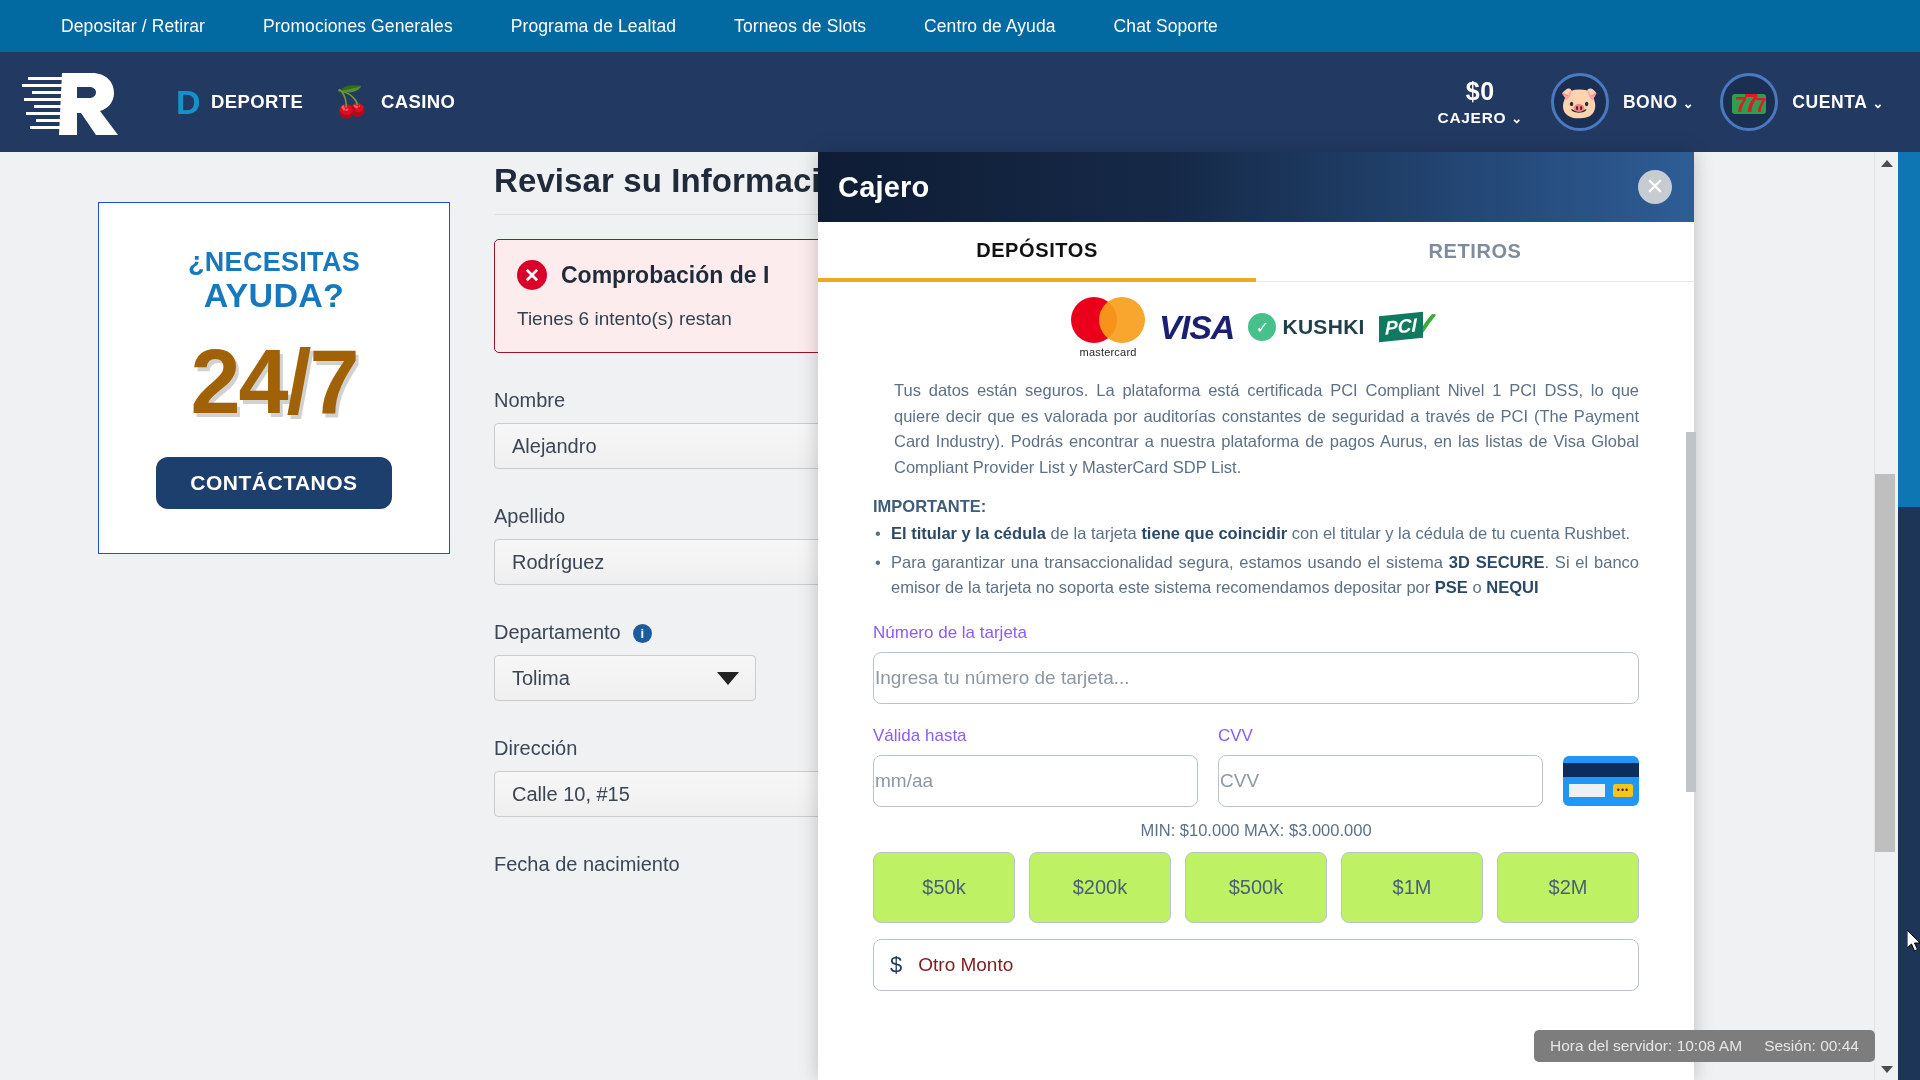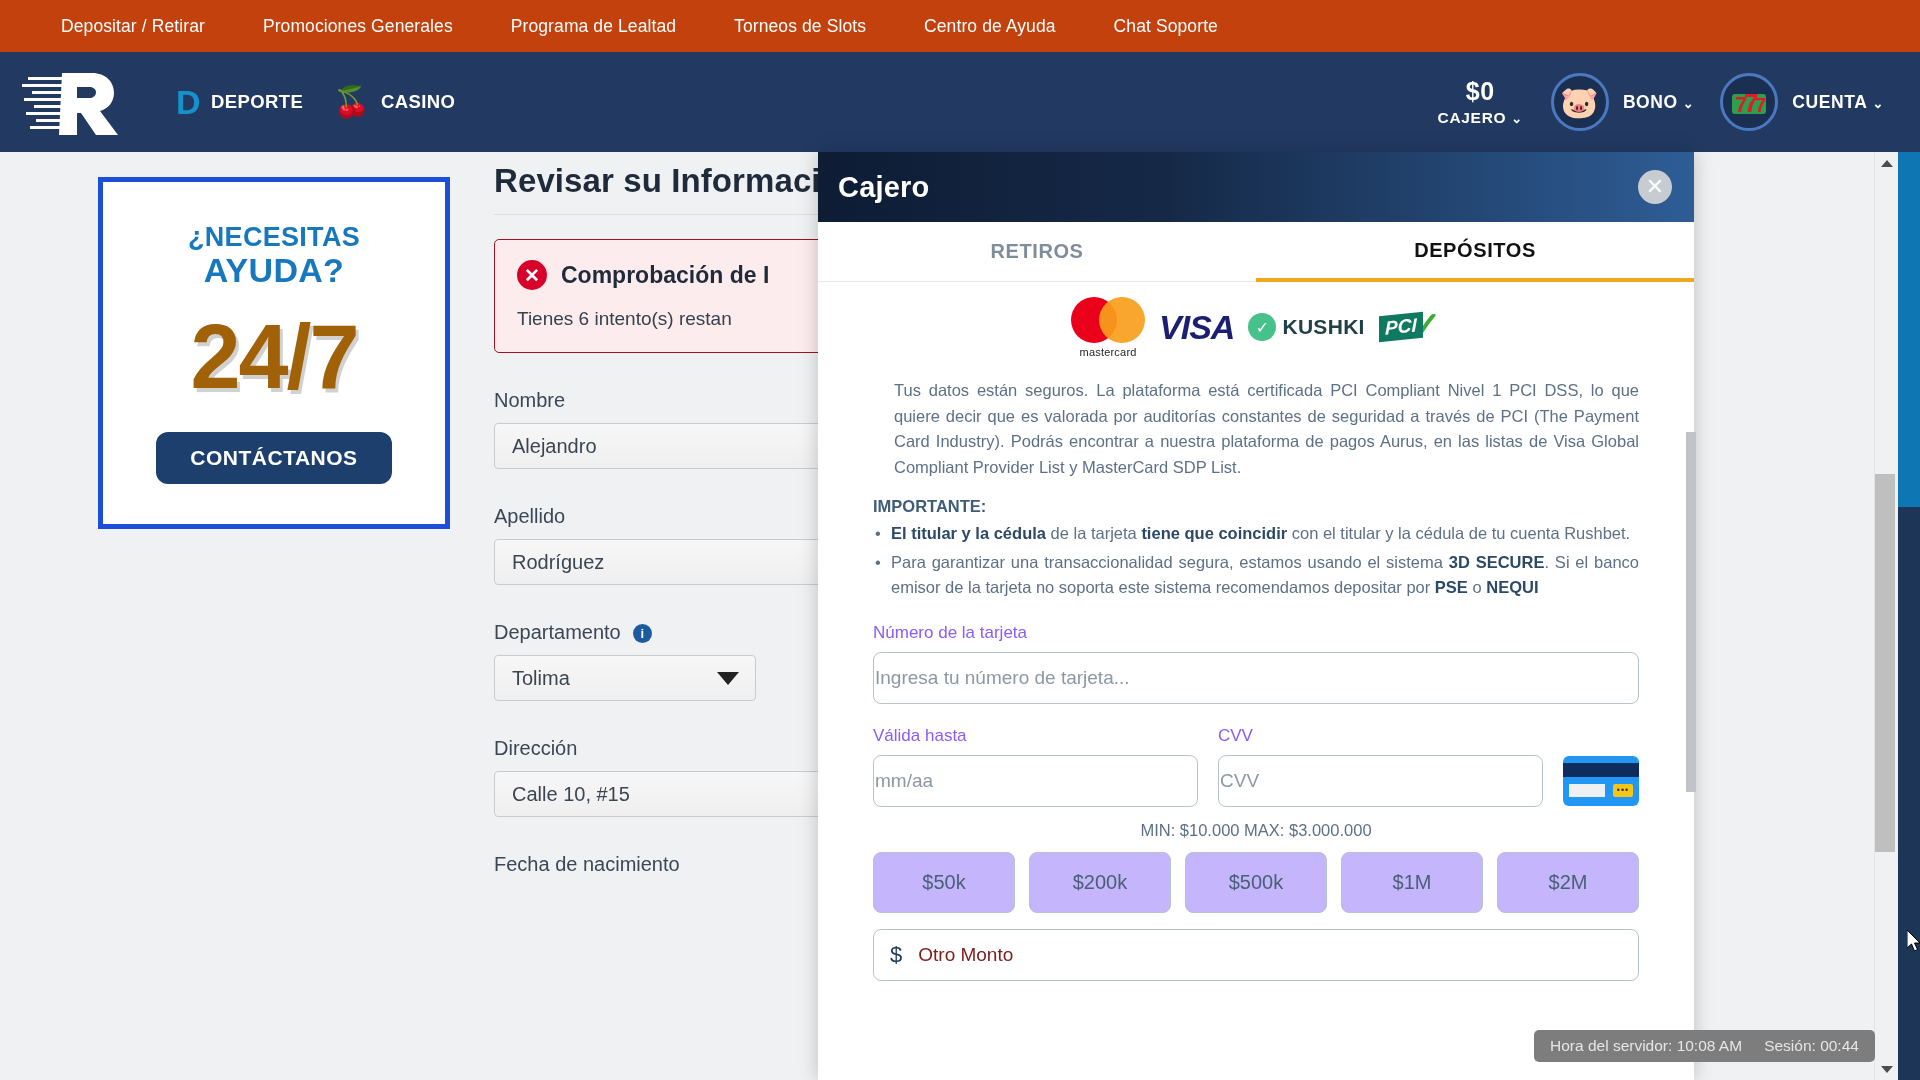--- a/index.html
+++ b/index.html
@@ -7,21 +7,21 @@
     width: 1920px; height: 1080px;
     overflow: hidden;
     font-family: "Liberation Sans", sans-serif;
     background: #eef0f2;
   }
   #root { position: relative; width: 1920px; height: 1080px; overflow: hidden; }
 
   
   .topnav {
     position: absolute; top: 0; left: 0; width: 1920px; height: 52px;
-    background: #c2410c;
+    background: #0369a1;
     display: flex; align-items: center; gap: 0px;
     padding-left: 32px;
     z-index: 40;
   }
   .topnav a {
     color: #ffffff; font-size: 17.5px; text-decoration: none;
     padding: 0 29px; white-space: nowrap; letter-spacing: .1px;
   }
 
   
@@ -61,22 +61,22 @@
   }
   .chev { font-size: 13px; margin-left: 5px; display:inline-block; }
 
   
   .page {
     position: absolute; top: 152px; left: 0; width: 1920px; height: 928px;
     background: #eff1f3;
     z-index: 1;
   }
   .promo-card {
-    position: absolute; left: 98px; top: 25px; width: 352px; height: 352px;
-    background: #fff; border: 5px solid #1d4ed8;
+    position: absolute; left: 98px; top: 50px; width: 352px; height: 352px;
+    background: #fff; border: 1px solid #1d4ed8;
     display:flex; flex-direction: column; align-items:center; justify-content:center;
     text-align:center;
   }
   .promo-l1 { font-size: 27px; font-weight: bold; color: #1878bd; letter-spacing: .3px; }
   .promo-l2 { font-size: 34px; font-weight: bold; color: #1878bd; letter-spacing: .3px; margin-top: -2px;}
   .promo-big { font-size: 90px; font-weight: bold; color: #a16207; line-height: 1; margin: 22px 0 30px;
                text-shadow: 3px 4px 0 rgba(0,0,0,.18); letter-spacing: -2px; text-align: right;}
   .promo-btn {
     background: #1d3f6e; color: #fff; font-size: 21px; font-weight: bold;
     padding: 14px 34px; border-radius: 12px; letter-spacing: .5px;
@@ -191,23 +191,23 @@
   .card-icon {
     width: 76px; height: 50px; border-radius: 6px; background: #2196f3;
     position: relative; overflow: hidden; flex: 0 0 auto; margin-bottom: 1px;
   }
   .card-icon .stripe { position:absolute; top: 7px; left:0; width:100%; height: 14px; background: #0d2e5c;}
   .card-icon .white { position:absolute; bottom: 9px; left: 6px; width: 36px; height: 13px; background: #edf1f4;}
   .card-icon .chip { position:absolute; bottom: 9px; right: 6px; width: 20px; height: 13px; background:#f5c518; border-radius:2px; color:#333; font-size:9px; text-align:center; line-height:13px; letter-spacing:1px;}
   .minmax { text-align: center; font-size: 16.5px; color: #5d7186; margin-top: 14px; }
   .amount-row { display:flex; gap: 14px; margin-top: 12px; }
   .amount-btn {
-    flex: 1 1 0; height: 61px; border: 1px solid #b7c3cf; border-radius: 8px;
+    flex: 1 1 0; height: 71px; border: 1px solid #b7c3cf; border-radius: 8px;
     display:flex; align-items:center; justify-content:center;
-    font-size: 20px; color: #4a6077; background:#c4b5fd; cursor:pointer;
+    font-size: 20px; color: #4a6077; background:#bef264; cursor:pointer;
   }
   .other-amt {
     margin-top: 16px; height: 52px; border: 1px solid #b7c3cf; border-radius: 8px;
     display:flex; align-items:center; padding: 0 16px; gap: 16px; background:#fff;
   }
   .other-amt .cur { font-size: 22px; color: #1f3b57; }
   .other-amt .ph { font-size: 19px; color: #7f1d1d; }
   .inner-sb {
     position: absolute; left: 1686px; top: 432px; width: 10px; height: 360px;
     background: #c0c4c8; border-radius: 0; z-index: 60;
@@ -359,22 +359,22 @@
   </div>
 
   <div class="modal">
 
     <div class="modal-header">
       <div class="modal-title">Cajero</div>
       <div class="close-btn">✕</div>
     </div>
 
     <div class="tabs">
+      <div class="tab active">DEPÓSITOS</div>
       <div class="tab inactive">RETIROS</div>
-      <div class="tab active">DEPÓSITOS</div>
     </div>
 
     <div class="modal-body">
 
       <div class="logos-row">
         <div class="mc-logo">
           <div class="mc-circles">
               <i class="mc-red"></i>
               <i class="mc-yel"></i>
             </div>

